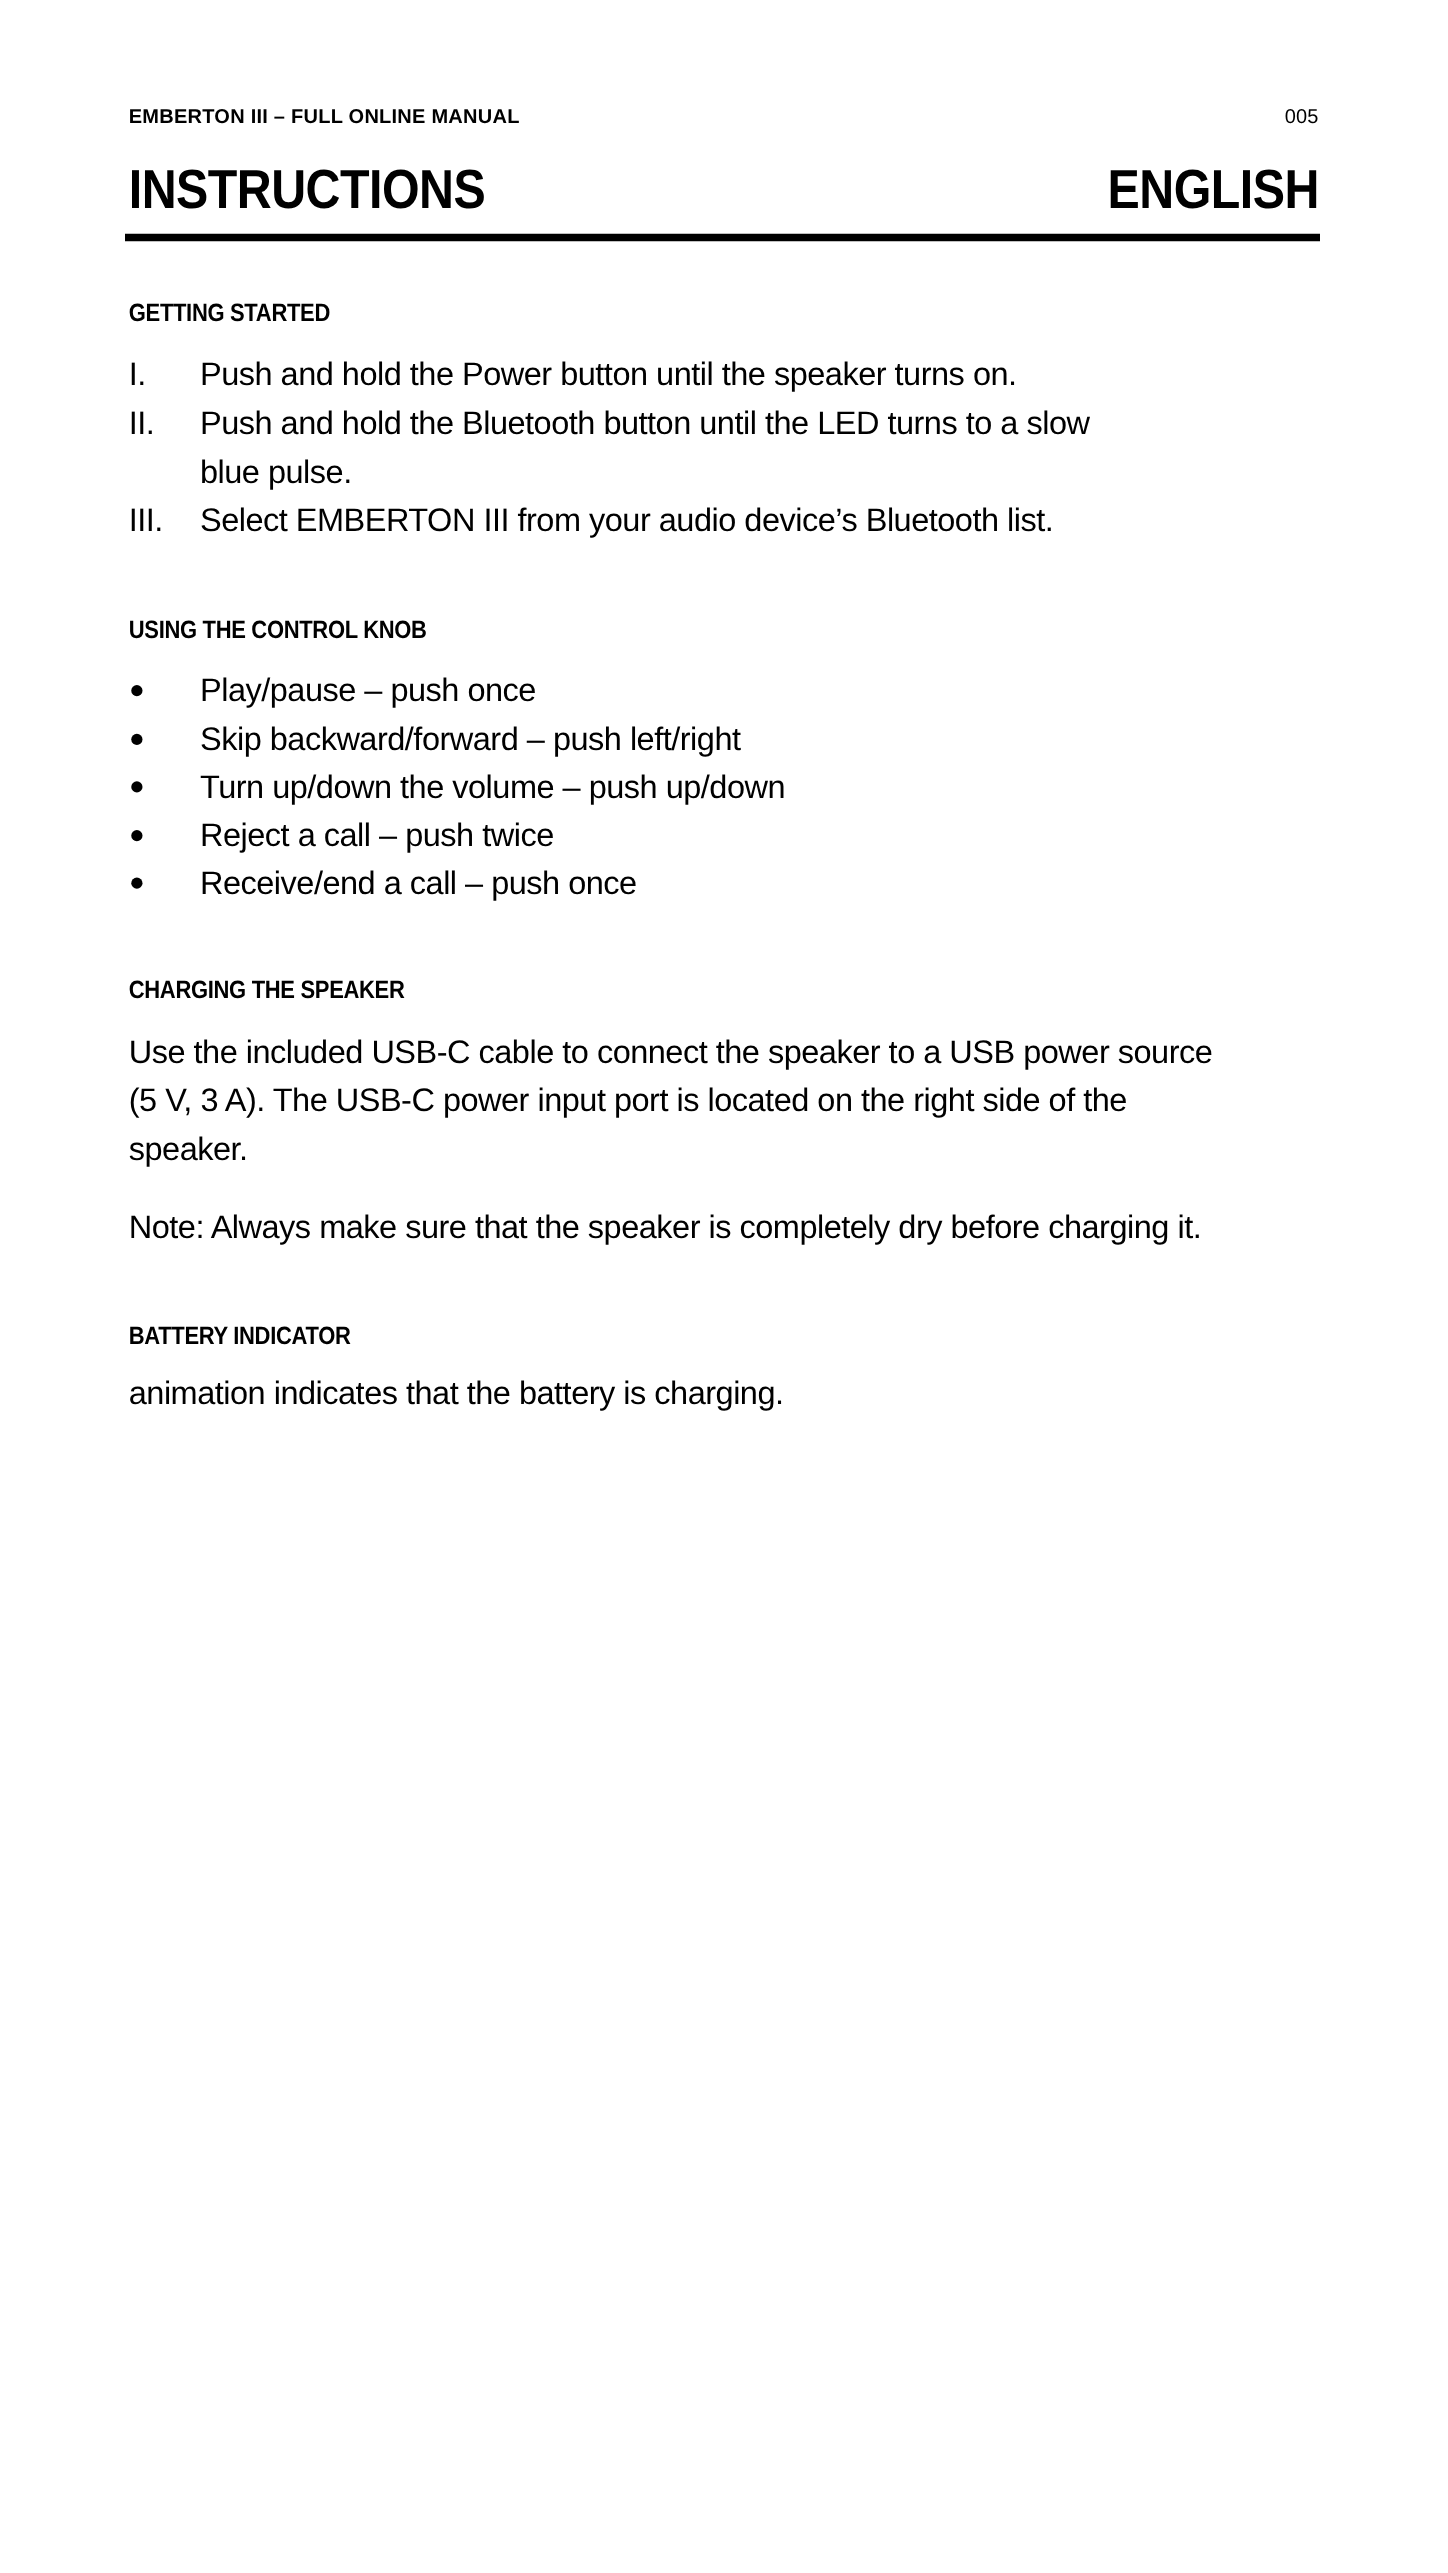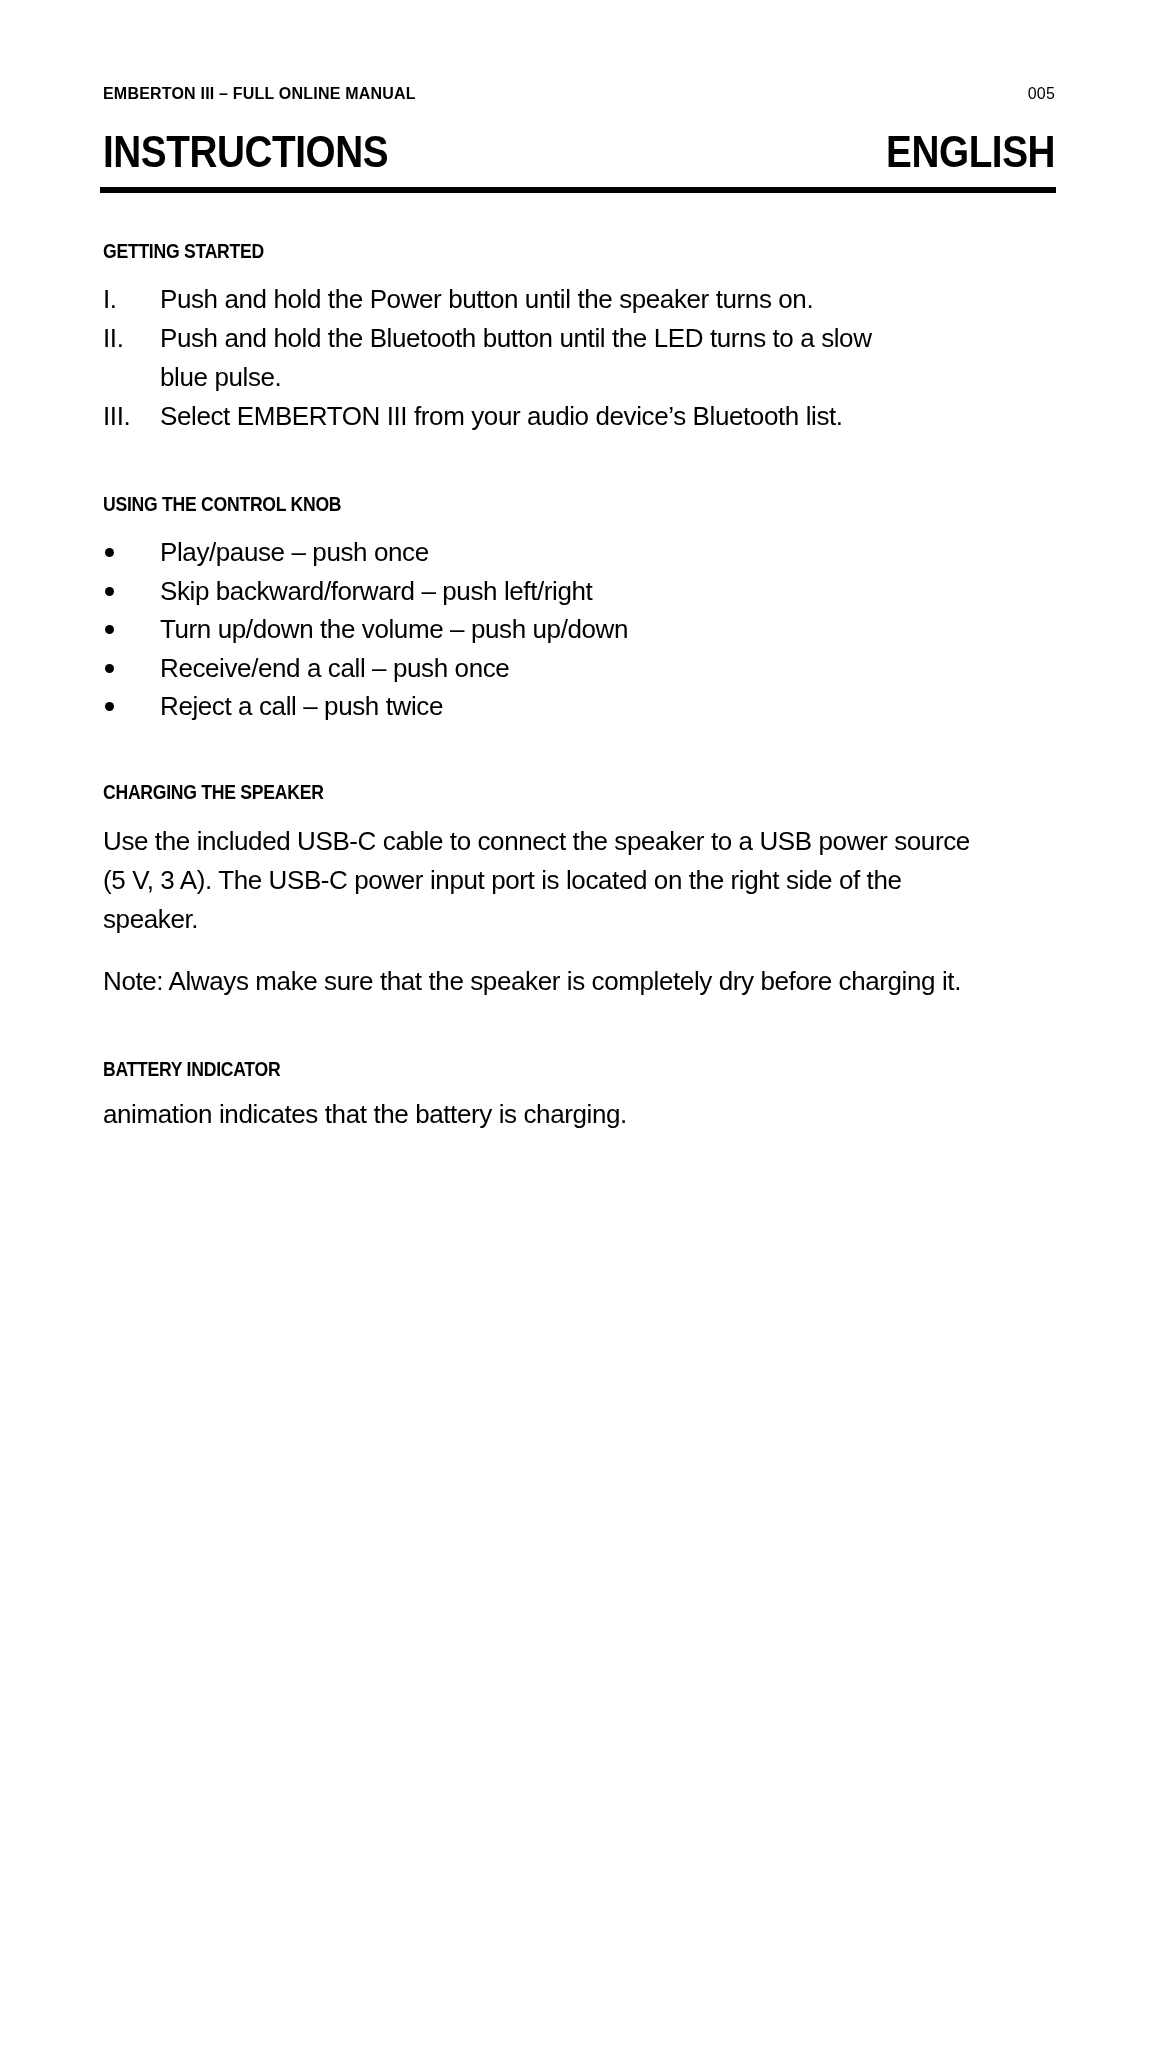--- a/index.html
+++ b/index.html
@@ -139,27 +139,27 @@
     <div class="row">
       <span class="bullet-cell">
           <span class="dot"></span>
         </span>
       <span class="item-text">Turn up/down the volume – push up/down</span>
     </div>
     <div class="row">
       <span class="bullet-cell">
           <span class="dot"></span>
         </span>
-      <span class="item-text">Receive/end a call – push once</span>
+      <span class="item-text">Reject a call – push twice</span>
     </div>
     <div class="row">
       <span class="bullet-cell">
           <span class="dot"></span>
         </span>
-      <span class="item-text">Reject a call – push twice</span>
+      <span class="item-text">Receive/end a call – push once</span>
     </div>
   </div>
 
   <div class="abs h2 h2-charging">
     <span class="cond">CHARGING THE SPEAKER</span>
   </div>
 
   <div class="abs body-text para para-charging">
     <div class="line">Use the included USB-C cable to connect the speaker to a USB power source</div>
     <div class="line">(5 V, 3 A). The USB-C power input port is located on the right side of the</div>

